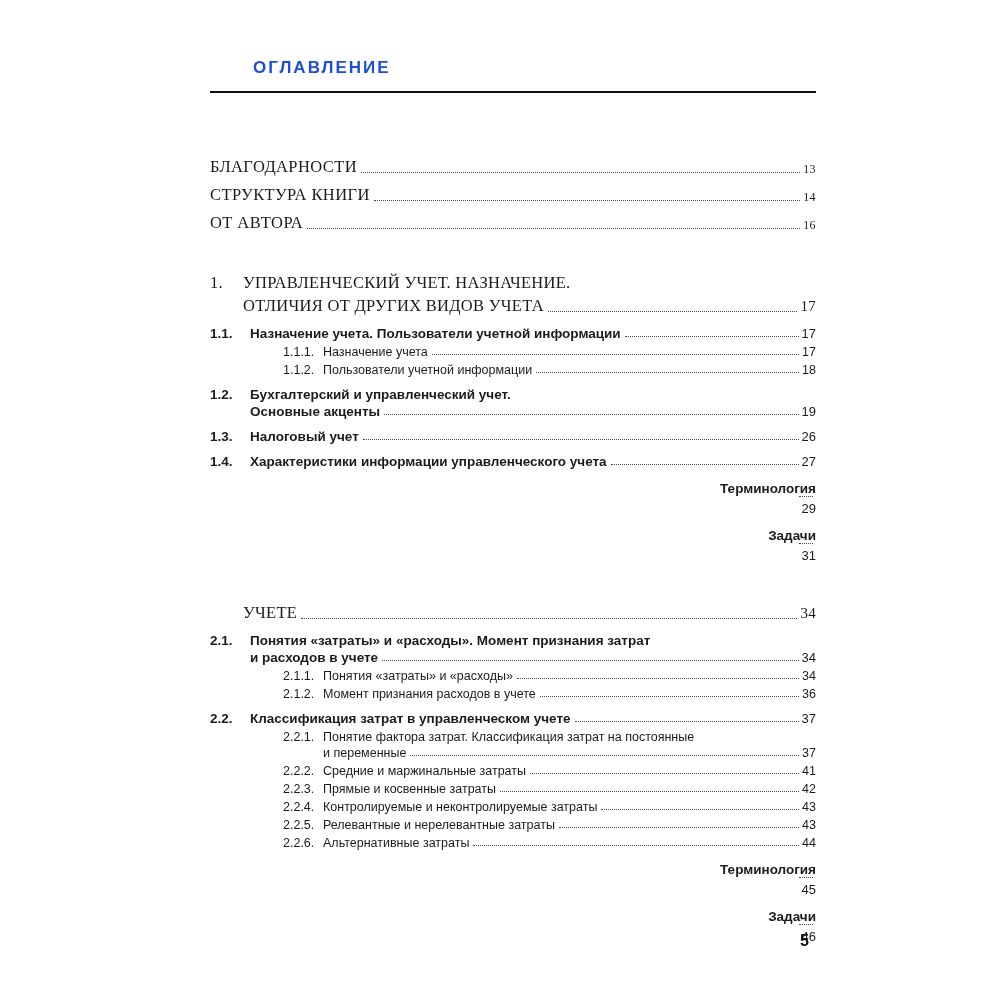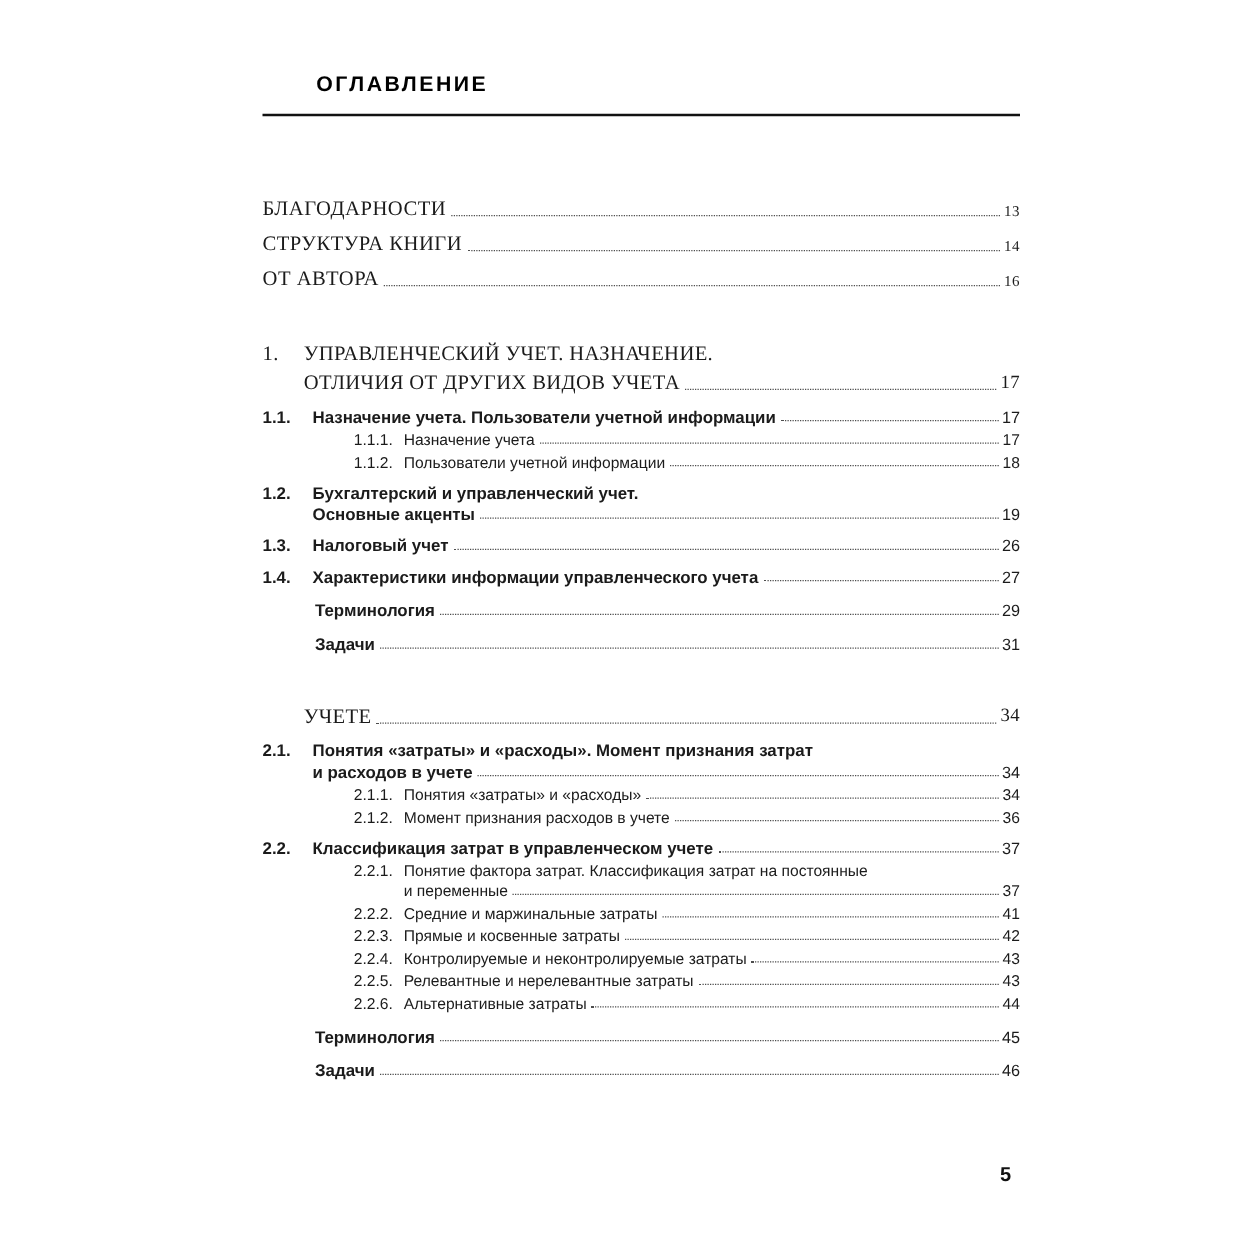--- a/index.html
+++ b/index.html
@@ -6,21 +6,21 @@
   * { margin:0; padding:0; box-sizing:border-box; }
   html,body { background:#ffffff; }
   .sheet {
     position:relative; width:1000px; height:1000px; background:#ffffff;
     font-family:"Liberation Sans", sans-serif; color:#1b1b1b; overflow:hidden;
   }
   .content { position:absolute; left:210px; top:58px; width:606px; }
 
   .header-title {
     font-family:"Liberation Sans", sans-serif; font-size:17px; font-weight:bold;
-    letter-spacing:2px; color:#000000; margin-left:43px;
+    letter-spacing:2px; color:#1d4ed8; margin-left:43px;
   }
   .header-rule { height:2px; background:#111; margin-top:13px; }
 
   .row { display:flex; align-items:flex-end; }
   .num { flex:none; display:inline-block; }
   .txt { white-space:nowrap; }
   .leader {
     flex:1 1 auto; min-width:14px;
     border-bottom:1.5px dotted #4d4d4d; margin:0 3px 4px 4px;
   }
@@ -36,21 +36,21 @@
   .ch-head .first { margin-bottom:3px; }
   .ch-head .num { width:33px; }
   .ch-head .cont { padding-left:33px; }
   .ch-head .pg { font-size:15px; font-family:"Liberation Serif", serif; }
 
   .l1 { margin-top:10px; font-size:13.5px; font-weight:bold; }
   .l1 .num { width:40px; }
   .l2 { margin-left:73px; margin-top:4px; font-size:12.5px; font-weight:normal;justify-content:space-between; }
   .l2 .num { width:40px; }
   .l2 .pg { font-size:12.5px; }
-  .term { margin-left:42px; margin-top:12px; font-size:13.5px; font-weight:bold; }
+  .term { margin-left:25px; margin-top:12px; font-size:13.5px; font-weight:bold;flex-direction:column; }
 
   .entry2 .line1row { margin-bottom:2px; }
   .entry2 .line1row .num { display:inline-block; }
   .entry2.l1 .line1row .num { width:40px; }
   .entry2.l2 .line1row .num { width:40px; }
   .entry2 .cont { padding-left:40px; }
 
   .folio {
     position:absolute; left:800px; top:932px;
     font-family:"Liberation Sans", sans-serif; font-size:16px; font-weight:bold; color:#111;

